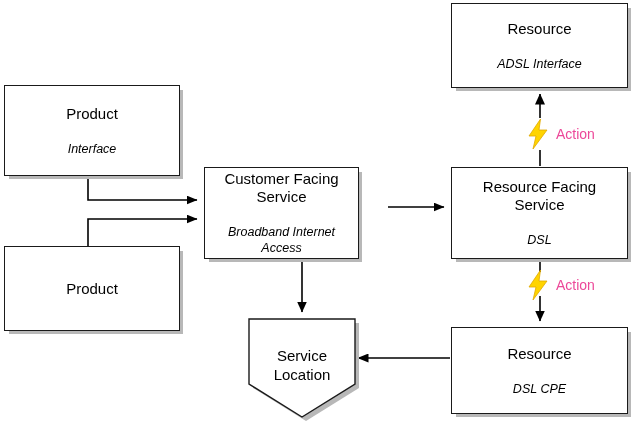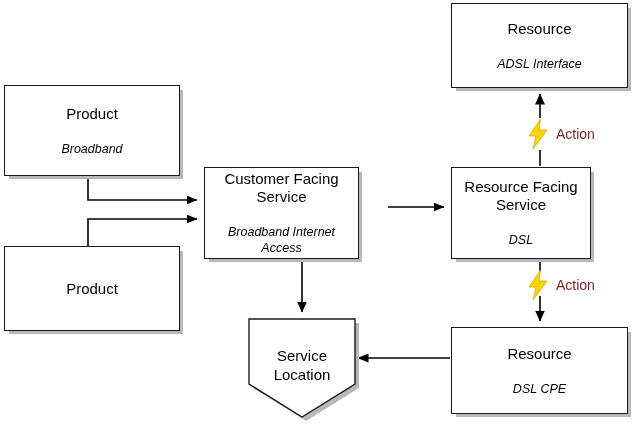--- a/index.html
+++ b/index.html
@@ -87,21 +87,21 @@
 
   
   .action-group {
     position: absolute;
     display: flex;
     align-items: center;
     gap: 7px;
   }
   .action-label {
     font-size: 14px;
-    color: #7f1d1d;
+    color: #ec4899;
     line-height: 16px;
   }
   .bolt {
     display: block;
   }
 </style>
 </head>
 <body>
 
 <div id="canvas">
@@ -137,34 +137,34 @@
 
       <path d="M540,259 L540,272"></path>
       <path d="M540,296 L540,321" marker-end="url(#arrowD)"></path>
 
       <path d="M450,358 L358,358" marker-end="url(#arrowL)"></path>
     </g>
   </svg>
 
   <div class="node" style="left:4px; top:85px; width:176px; height:91px;">
     <div class="title">Product</div>
-    <div class="subtitle">Broadband</div>
+    <div class="subtitle">Interface</div>
   </div>
 
   <div class="node" style="left:4px; top:246px; width:176px; height:85px;">
     <div class="title">Product</div>
   </div>
 
   <div class="node" style="left:204px; top:167px; width:155px; height:92px;">
     <div class="title">Customer Facing
 Service</div>
     <div class="subtitle">Broadband Internet Access</div>
   </div>
 
-  <div class="node" style="left:451px; top:167px; width:140px; height:92px;">
+  <div class="node" style="left:451px; top:167px; width:177px; height:92px;">
     <div class="title">Resource Facing
 Service</div>
     <div class="subtitle">DSL</div>
   </div>
 
   <div class="node" style="left:451px; top:3px; width:177px; height:85px;">
     <div class="title">Resource</div>
     <div class="subtitle">ADSL Interface</div>
   </div>
 

